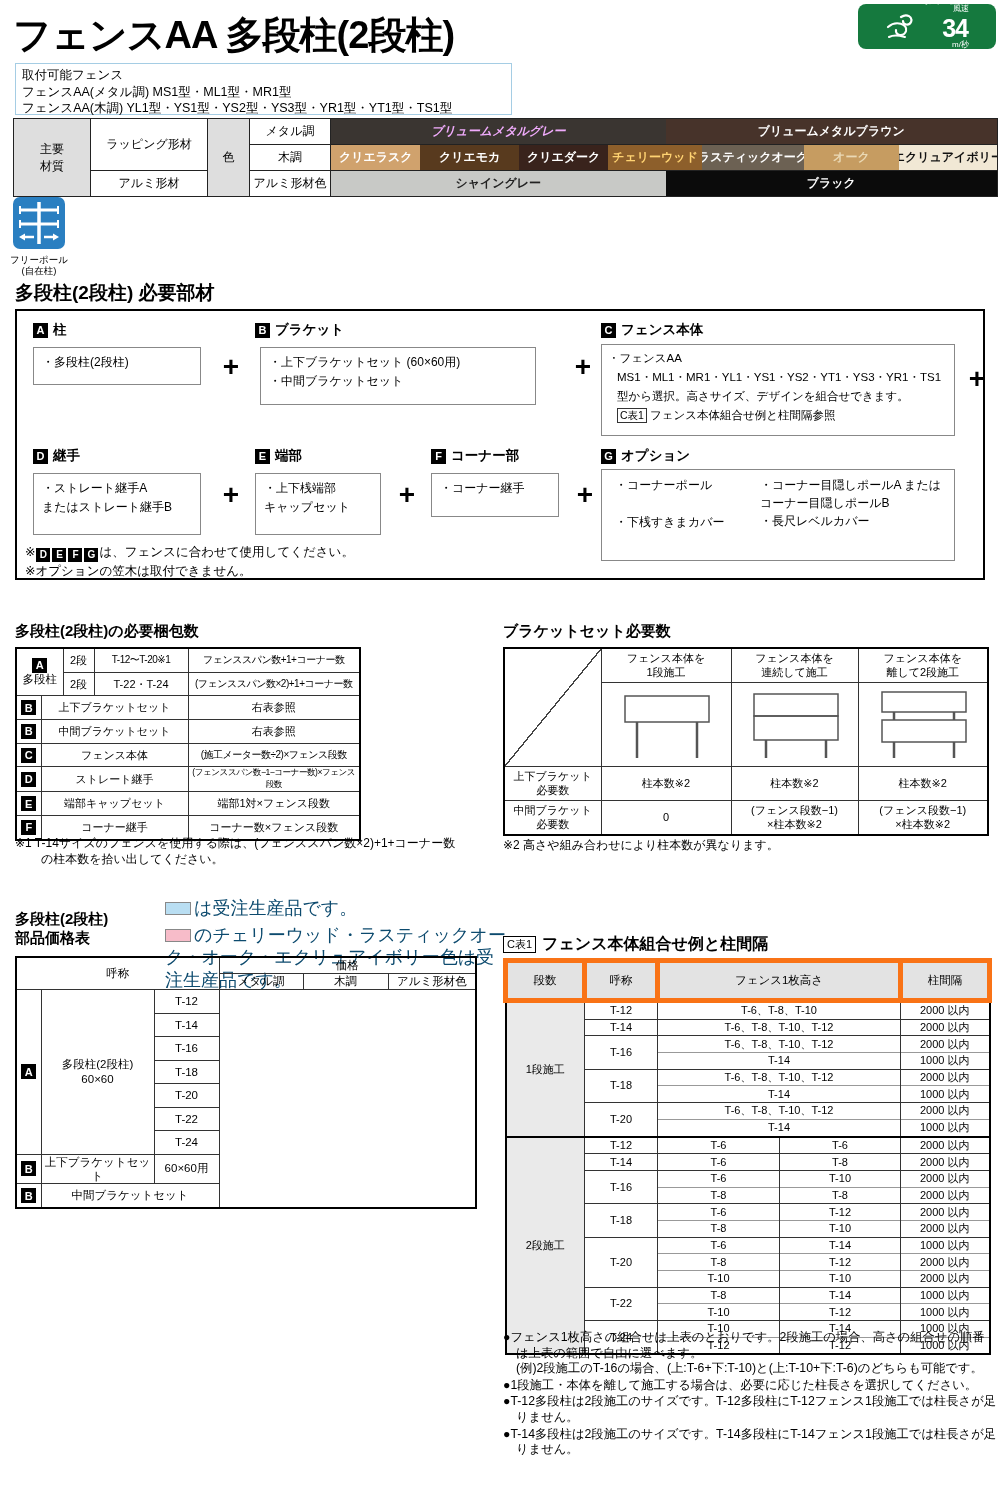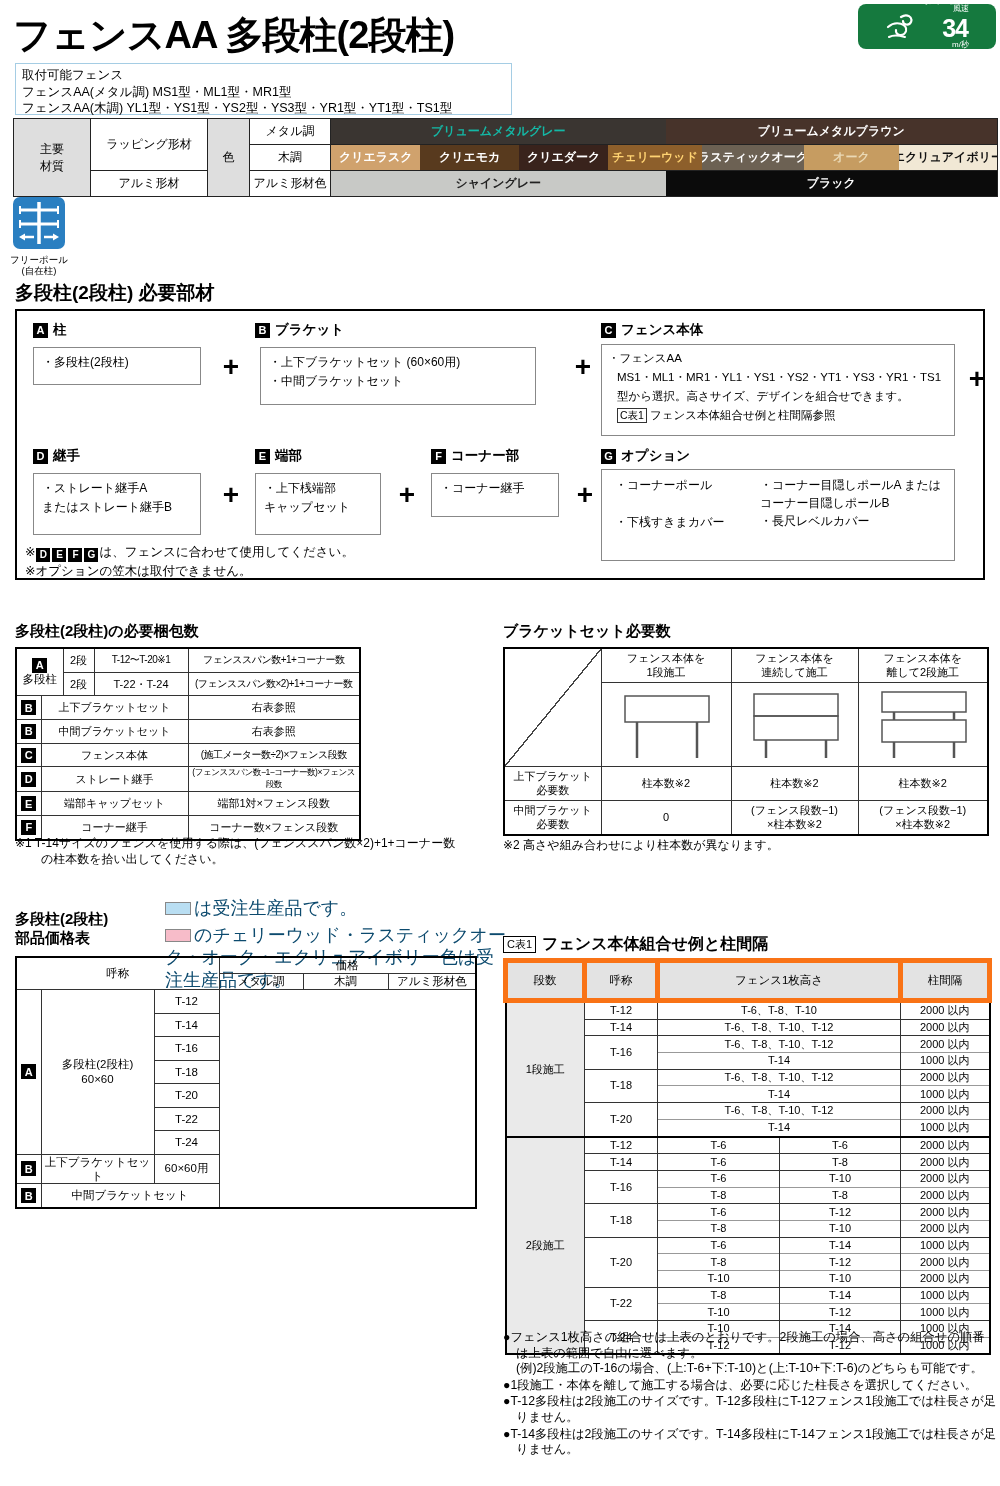--- a/index.html
+++ b/index.html
@@ -148,21 +148,21 @@
       </colgroup>
     <tbody>
         <tr>
       <td class="gray prelines" rowspan="3">主要
 材質</td>
       <td rowspan="2">ラッピング形材</td>
       <td class="gray" rowspan="3">色</td>
       <td>メタル調</td>
       <td class="chips">
             <div class="chiprow">
-        <span class="chip" style="flex: 336 1 0%; background-color: rgb(58, 53, 49); color: #14b8a6;">ブリュームメタルグレー</span>
+        <span class="chip" style="flex: 336 1 0%; background-color: rgb(58, 53, 49); color: #f0abfc; font-style: italic;">ブリュームメタルグレー</span>
         <span class="chip" style="flex: 333 1 0%; background-color: rgb(71, 51, 42); color: rgb(255, 255, 255);">ブリュームメタルブラウン</span>
       </div>
           </td>
     </tr>
     <tr>
       <td>木調</td>
       <td class="chips">
             <div class="chiprow">
         <span class="chip" style="flex: 90 1 0%; background-color: rgb(208, 162, 109); color: rgb(255, 255, 255);">クリエラスク</span>
         <span class="chip" style="flex: 99 1 0%; background-color: rgb(88, 58, 30); color: rgb(255, 255, 255);">クリエモカ</span>

